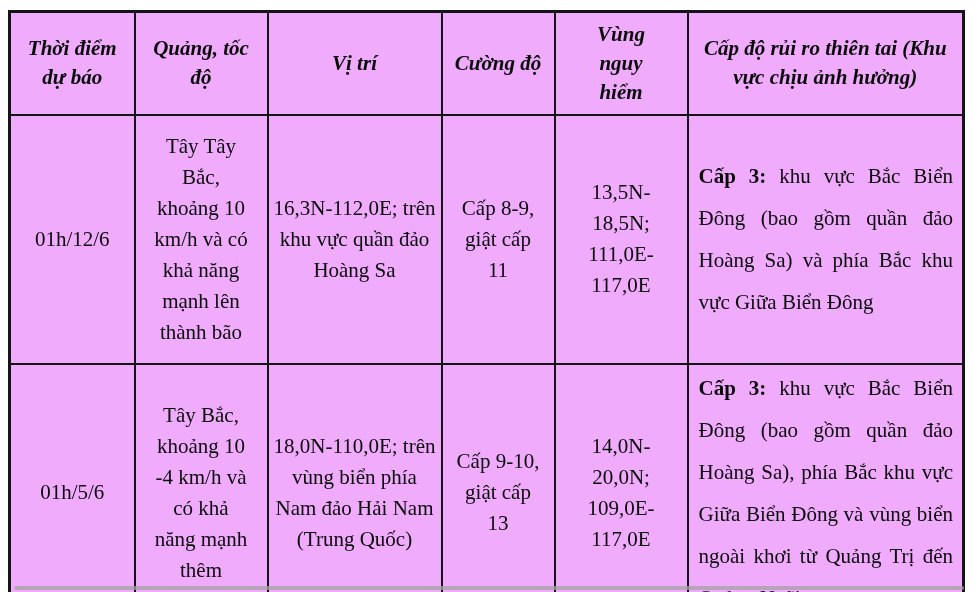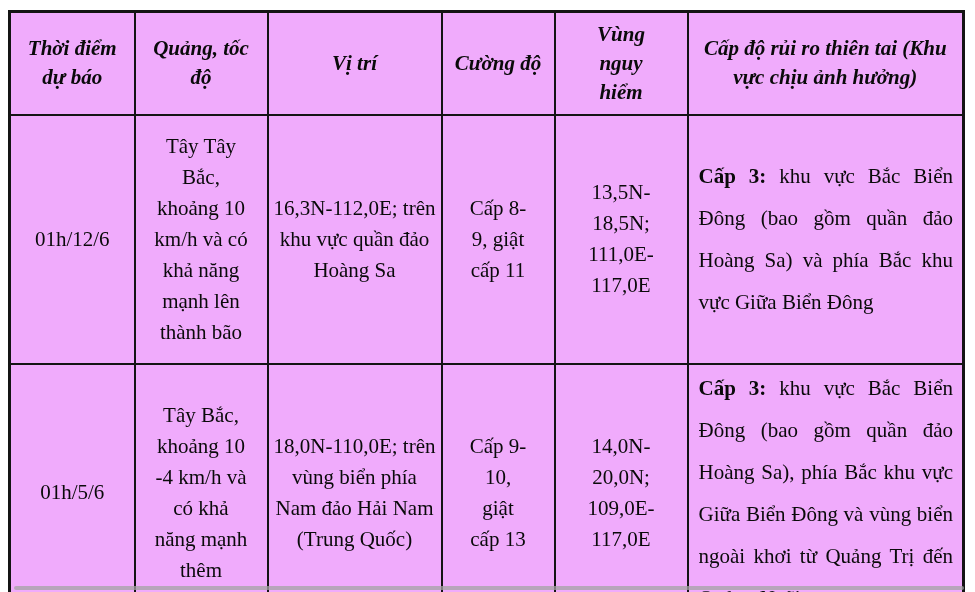--- a/index.html
+++ b/index.html
@@ -27,21 +27,21 @@
   col.col-pos  { width:174px; }
   col.col-int  { width:113px; }
   col.col-zone { width:133px; }
   col.col-risk { width:276px; }
 
   tr.row-1 td { height:249px; }
   tr.row-2 td { height:211px; }
 
   td.c-dir  { padding:4px 15px; }
   td.c-pos  { padding:0 5px; }
-  td.c-int  { padding:0 26px;border-radius:7px; }
+  td.c-int  { padding:0 10px;border-radius:7px; }
   td.c-zone { padding:10px 18px; }
   th.h-zone { padding:0 20px; }
   td.c-risk {
     text-align:justify; text-justify:inter-word;
     padding:2px 9px 2px 10px; line-height:42px;
   }
   .risk-label { font-weight:bold; }
 
   .bottom-artifact {
     position:absolute; left:14px; top:586px; width:950px; height:4px;

